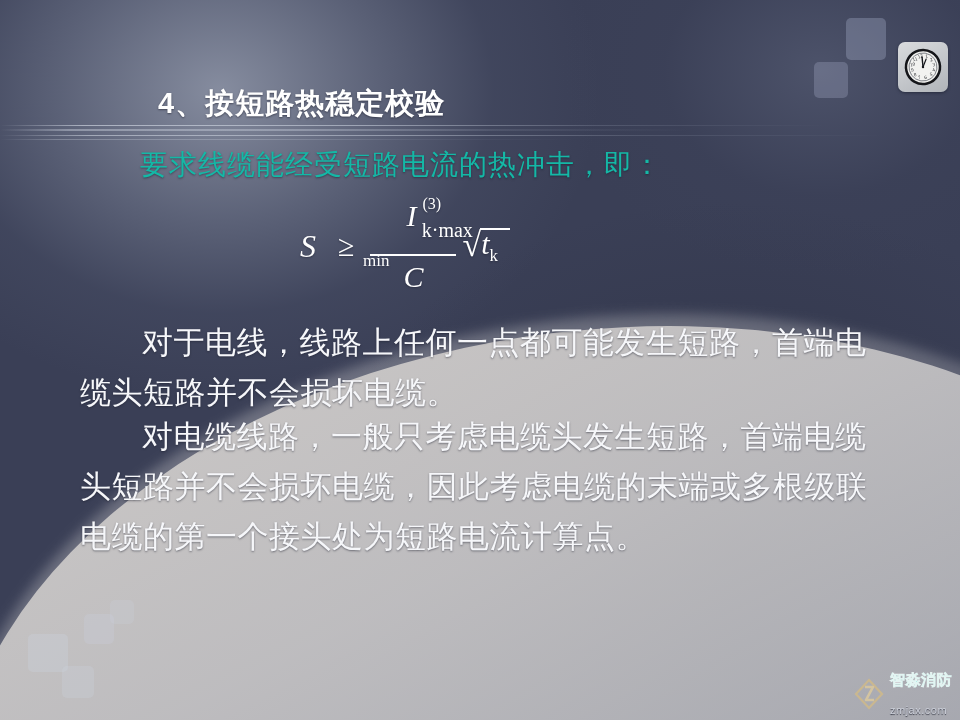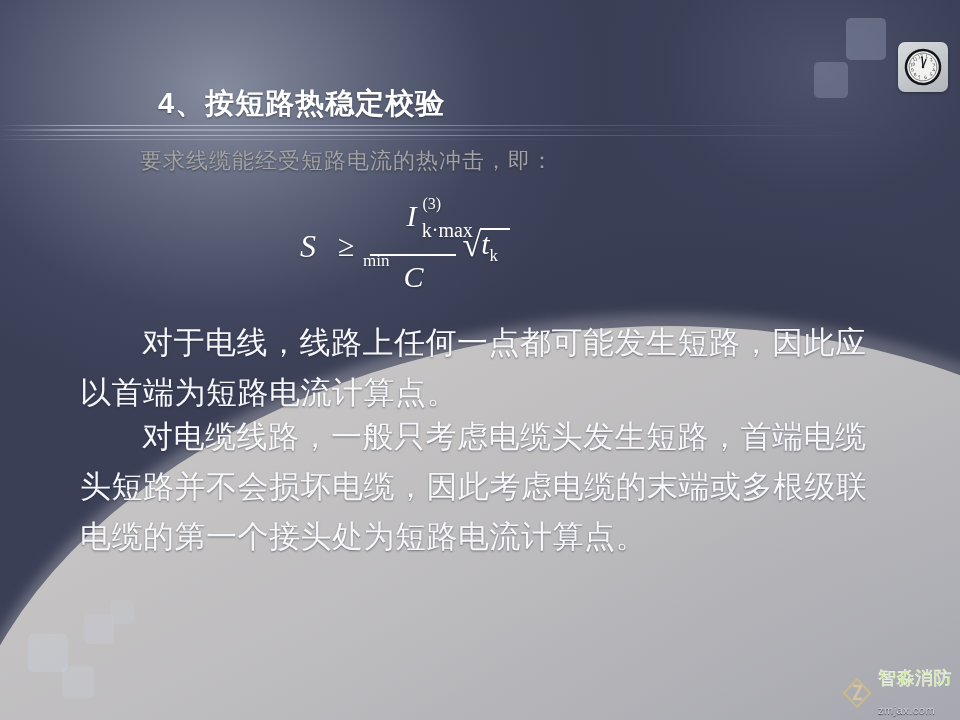--- a/index.html
+++ b/index.html
@@ -115,22 +115,22 @@
     font-size: 29px;
     font-weight: bold;
     color: #ffffff;
     letter-spacing: 1px;
     text-shadow: 0 1px 2px rgba(25,28,42,0.55);
     white-space: nowrap;
   }
   .lead {
     position: absolute;
     left: 140px; top: 146px;
-    font-size: 22px;
-    color: #a3a3a3;
+    font-size: 28px;
+    color: #14b8a6;
     letter-spacing: 1px;
     text-shadow: 0 1px 2px rgba(25,28,42,0.5);
     white-space: nowrap;
   }
 
   
   .formula {
     position: absolute;
     left: 300px; top: 200px;
     color: #ffffff;
@@ -236,23 +236,23 @@
     align-items: center;
     gap: 4px;
     opacity: 0.92;
   }
   .wm-logo {
     width: 34px; height: 34px;
     display: flex; align-items: center; justify-content: center;
   }
   .wm-text { line-height: 1; }
   .wm-name {
-    font-size: 18px;
-    font-weight: normal;
-    color: #bef264;
+    font-size: 15px;
+    font-weight: bold;
+    color: #5eead4;
     -webkit-text-stroke: 0.6px rgba(255,255,255,0.85);
     letter-spacing: 0.5px;
   }
   .wm-url {
     font-size: 11px;
     color: #cfd3dd;
     letter-spacing: 0.5px;
     margin-top: 18px;
     text-shadow: 0 1px 1px rgba(20,24,38,0.8);
   }
@@ -327,21 +327,21 @@
         <span class="num-pad"></span>
         <span class="bar"></span>
         <span class="den">C</span>
       </span>
       <span class="radical">
         <span class="rbar"></span>
         <span class="rsign">√</span><span>t</span><span class="rsub">k</span>
       </span>
     </div>
 
-    <div class="para p1">对于电线，线路上任何一点都可能发生短路，因此应以首端为短路电流计算点。</div>
+    <div class="para p1">对于电线，线路上任何一点都可能发生短路，首端电缆头短路并不会损坏电缆。</div>
     <div class="para p2">对电缆线路，一般只考虑电缆头发生短路，首端电缆头短路并不会损坏电缆，因此考虑电缆的末端或多根级联电缆的第一个接头处为短路电流计算点。</div>
 
   </div>
 
   <div class="watermark">
     <span class="wm-logo">
       <svg width="32" height="32" viewBox="0 0 32 32">
         <path d="M16 2 L29 16 L16 30 L3 16 Z" fill="none" stroke="#cdb98d" stroke-width="2.2"></path>
         <path d="M12 9 L20 9 L13 22 L21 22" fill="none" stroke="#d8c79f" stroke-width="2.6" stroke-linejoin="round"></path>
       </svg>

